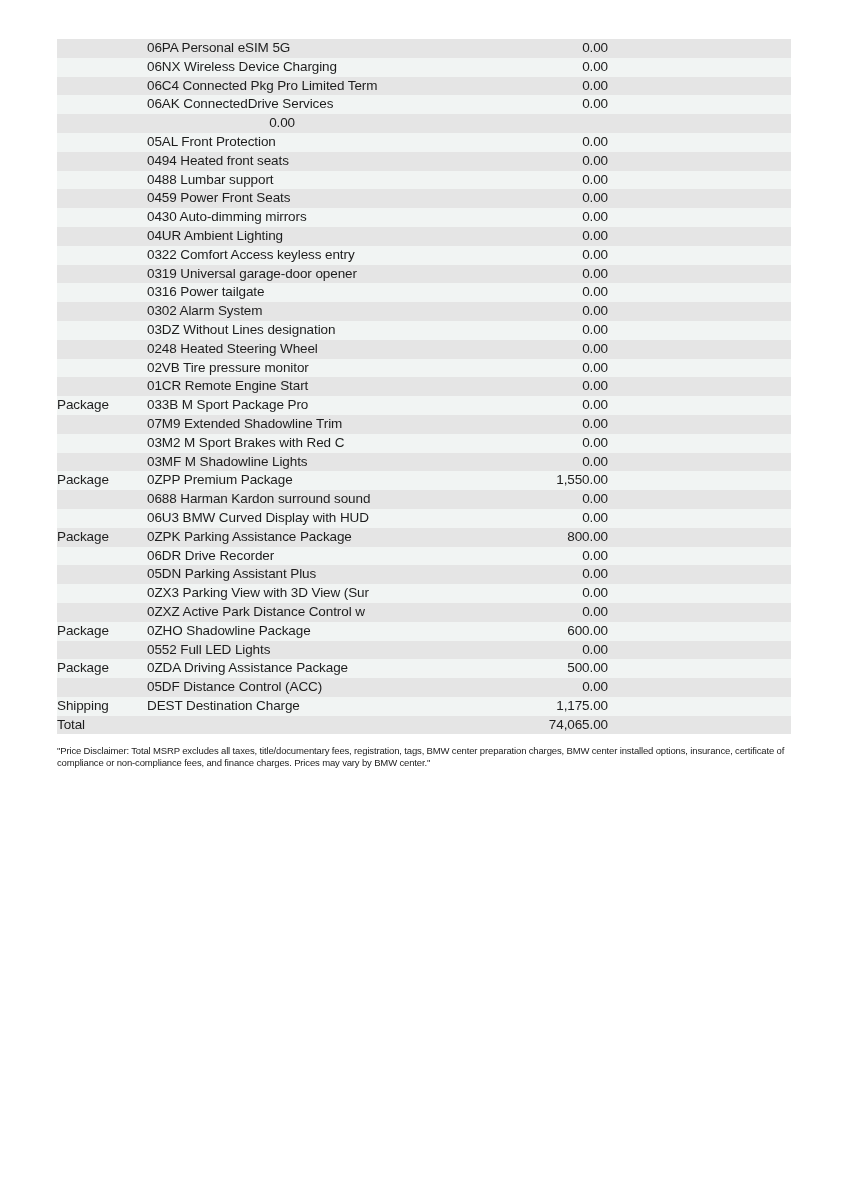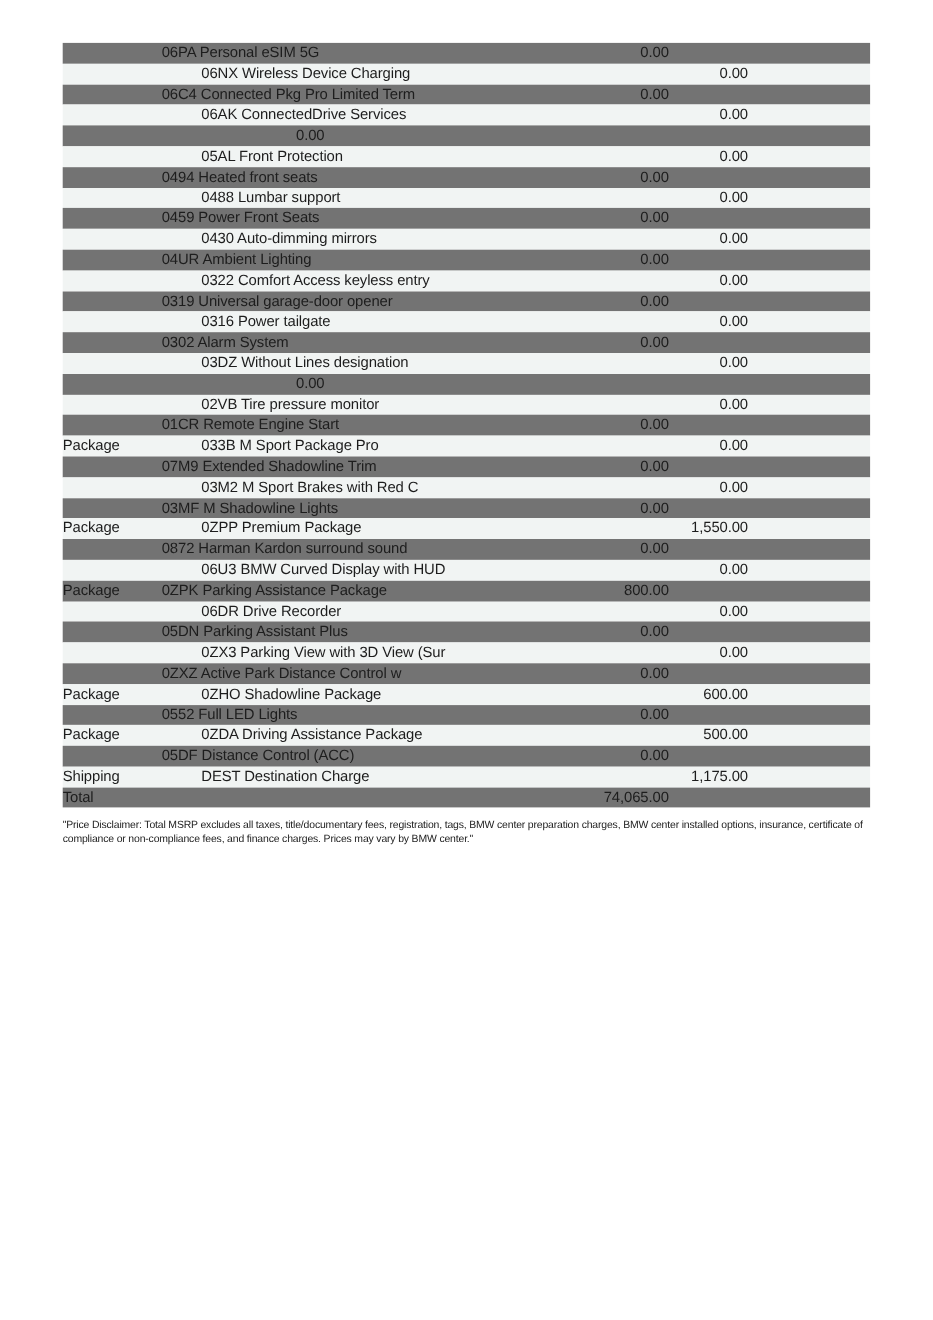--- a/index.html
+++ b/index.html
@@ -22,23 +22,23 @@
     top: 39px;
     width: 734px;
   }
   .row {
     display: flex;
     align-items: center;
     height: 18.8px;
     font-size: 13.5px;
     letter-spacing: -0.1px;
     line-height: 18.8px;
-    background: #737373;
-  }
-  .row.shaded { background: #f1f4f3; gap: 36px; }
+    background: #e5e5e5;
+  }
+  .row.shaded { background: #f1f4f3; }
   .cell-category {
     width: 90px;
     padding-left: 0;
     flex: 0 0 90px;
     white-space: nowrap;
     overflow: hidden;
   }
   .cell-item {
     width: 313px;
     flex: 0 0 313px;
@@ -158,20 +158,21 @@
     <div class="cell-fill"></div>
   </div>
       <div class="row shaded">
     <div class="cell-category"></div>
     <div class="cell-item">03DZ Without Lines designation</div>
     <div class="cell-price">0.00</div>
     <div class="cell-fill"></div>
   </div>
       <div class="row">
     <div class="cell-category"></div>
+    <div class="cell-item">0248 Heated Steering Wheel</div>
     <div class="cell-price">0.00</div>
     <div class="cell-fill"></div>
   </div>
       <div class="row shaded">
     <div class="cell-category"></div>
     <div class="cell-item">02VB Tire pressure monitor</div>
     <div class="cell-price">0.00</div>
     <div class="cell-fill"></div>
   </div>
       <div class="row">
@@ -205,21 +206,21 @@
     <div class="cell-fill"></div>
   </div>
       <div class="row shaded">
     <div class="cell-category">Package</div>
     <div class="cell-item">0ZPP Premium Package</div>
     <div class="cell-price">1,550.00</div>
     <div class="cell-fill"></div>
   </div>
       <div class="row">
     <div class="cell-category"></div>
-    <div class="cell-item">0872 Harman Kardon surround sound</div>
+    <div class="cell-item">0688 Harman Kardon surround sound</div>
     <div class="cell-price">0.00</div>
     <div class="cell-fill"></div>
   </div>
       <div class="row shaded">
     <div class="cell-category"></div>
     <div class="cell-item">06U3 BMW Curved Display with HUD</div>
     <div class="cell-price">0.00</div>
     <div class="cell-fill"></div>
   </div>
       <div class="row">

